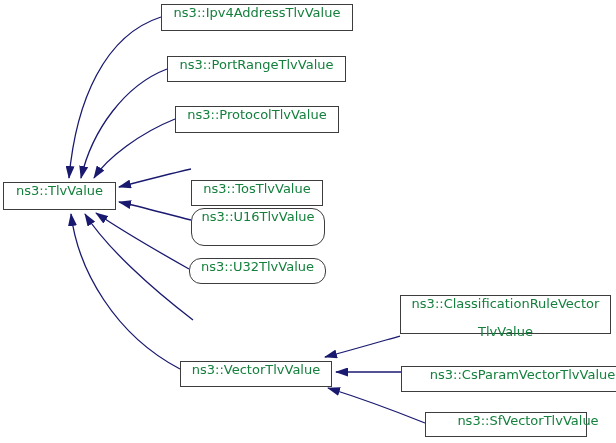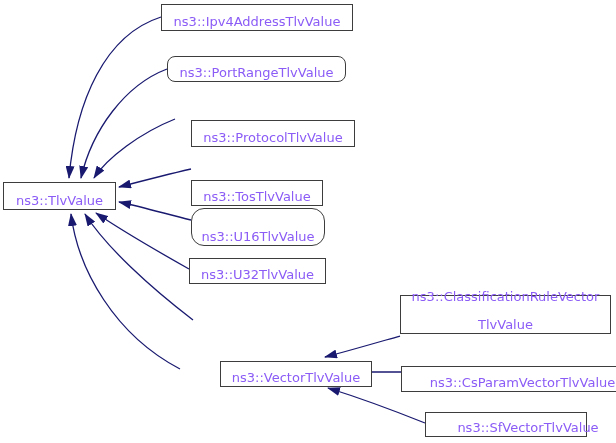--- a/index.html
+++ b/index.html
@@ -20,27 +20,27 @@
     left: 0;
     top: 0;
     width: 616px;
     height: 443px;
   }
   .node {
     position: absolute;
     box-sizing: border-box;
     border: 1px solid #3d3d3d;
     background: #ffffff;
-    color: #8b5cf6;
+    color: #15803d;
     font-size: 13px;
     line-height: 16px;
     display: flex;
     flex-direction: column;
     align-items: center;
-    justify-content: flex-end;
+    justify-content: flex-start;
     text-align: center;
     white-space: nowrap;
     cursor: pointer;
   }
   .node span { display: block; }
 </style>
 </head>
 <body>
 
 <div class="canvas">
@@ -67,42 +67,42 @@
   </svg>
 
   <div class="node" style="left:3px;   top:182px; width:113px; height:28px;">
     <span>ns3::TlvValue</span>
   </div>
 
   <div class="node" style="left:161px; top:4px;   width:192px; height:27px;">
     <span>ns3::Ipv4AddressTlvValue</span>
   </div>
 
-  <div class="node" style="left:167px; top:56px;  width:179px; height:26px;border-radius:8px;">
+  <div class="node" style="left:167px; top:56px;  width:179px; height:26px;">
     <span>ns3::PortRangeTlvValue</span>
   </div>
 
-  <div class="node" style="left:175px; top:120px; width:164px; height:27px;margin-left:16px;">
+  <div class="node" style="left:175px; top:106px; width:164px; height:27px;">
     <span>ns3::ProtocolTlvValue</span>
   </div>
 
   <div class="node" style="left:191px; top:157px; width:132px; height:26px;margin-top:23px;">
     <span>ns3::TosTlvValue</span>
   </div>
 
   <div class="node" style="left:191px; top:208px; width:134px; height:38px;border-radius:13px;">
     <span>ns3::U16TlvValue</span>
   </div>
 
-  <div class="node" style="left:189px; top:258px; width:137px; height:26px;">
+  <div class="node" style="left:189px; top:258px; width:137px; height:26px;border-radius:12px;">
     <span>ns3::U32TlvValue</span>
   </div>
 
 
-  <div class="node" style="left:180px; top:361px; width:152px; height:26px;margin-left:40px;">
+  <div class="node" style="left:180px; top:361px; width:152px; height:26px;">
     <span>ns3::VectorTlvValue</span>
   </div>
 
   <div class="node" style="left:400px; top:295px; width:211px; height:39px;gap:12px;">
     <span>ns3::ClassificationRuleVector</span>
     <span>TlvValue</span>
   </div>
 
   <div class="node" style="left:401px; top:366px; width:243px; height:26px;">
     <span>ns3::CsParamVectorTlvValue</span>

